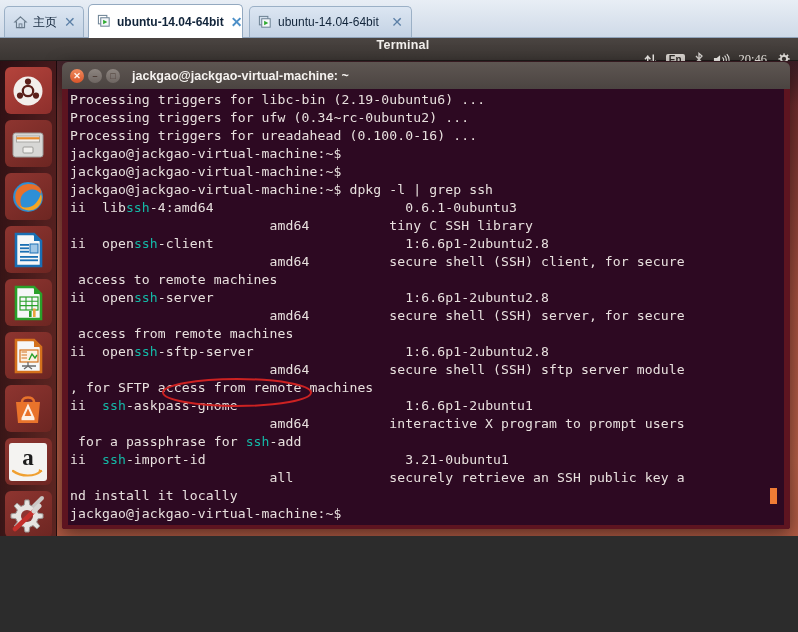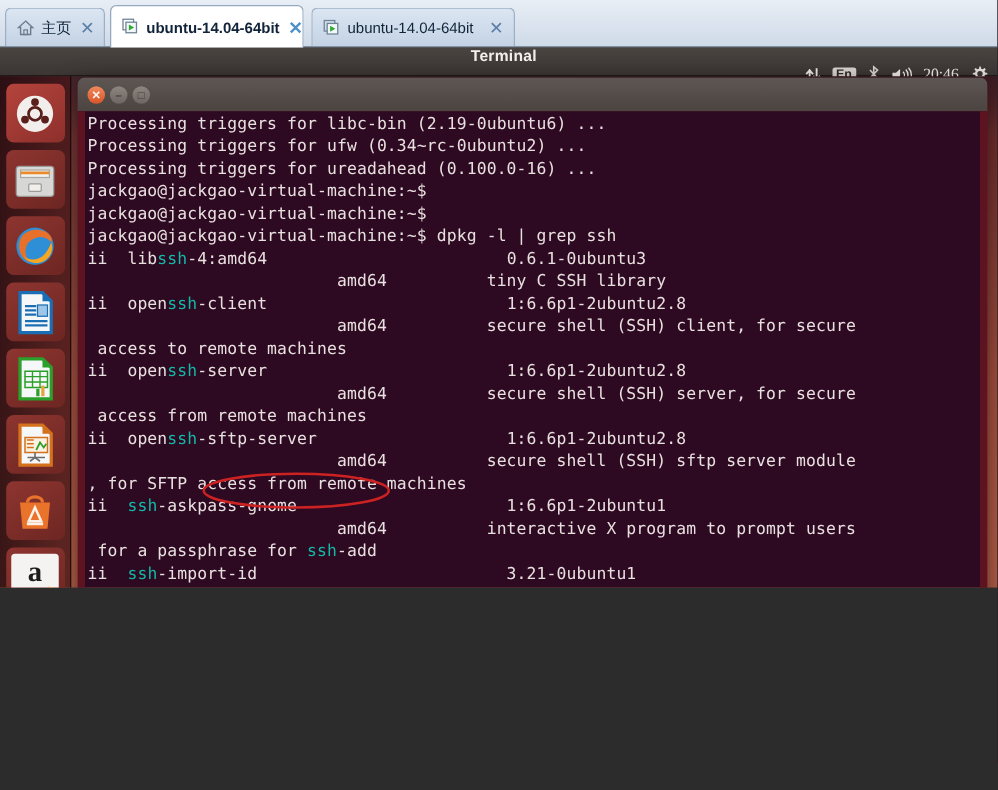--- a/index.html
+++ b/index.html
@@ -4,21 +4,21 @@
 <style>
   html, body {
     margin: 0; padding: 0;
     width: 798px; height: 632px;
     overflow: hidden;
     background: #2c2c2c;
     font-family: "Liberation Sans", sans-serif;
   }
   #screen {
     position: relative;
-    width: 798px; height: 470px;
+    width: 798px; height: 536px;
     overflow: hidden;
   }
 
   
   #tabstrip {
     position: absolute; left: 0; top: 0;
     width: 798px; height: 38px;
     background: linear-gradient(#e8eef5, #cfdae8);
     border-bottom: 1px solid #8fa3ba;
     box-sizing: border-box;
@@ -383,20 +383,21 @@
       </svg>
     </div>
   </div>
 
   <div id="term-win">
 
     <div id="term-title">
       <span class="wbtn close">✕</span>
       <span class="wbtn min">–</span>
       <span class="wbtn max">□</span>
+      <span id="term-title-text">jackgao@jackgao-virtual-machine: ~</span>
     </div>
 
     <div id="term-body">
       <div id="term-text">Processing triggers for libc-bin (2.19-0ubuntu6) ...
 Processing triggers for ufw (0.34~rc-0ubuntu2) ...
 Processing triggers for ureadahead (0.100.0-16) ...
 jackgao@jackgao-virtual-machine:~$ 
 jackgao@jackgao-virtual-machine:~$ 
 jackgao@jackgao-virtual-machine:~$ dpkg -l | grep ssh
 ii  lib<span class="m">ssh</span>-4:amd64                        0.6.1-0ubuntu3

